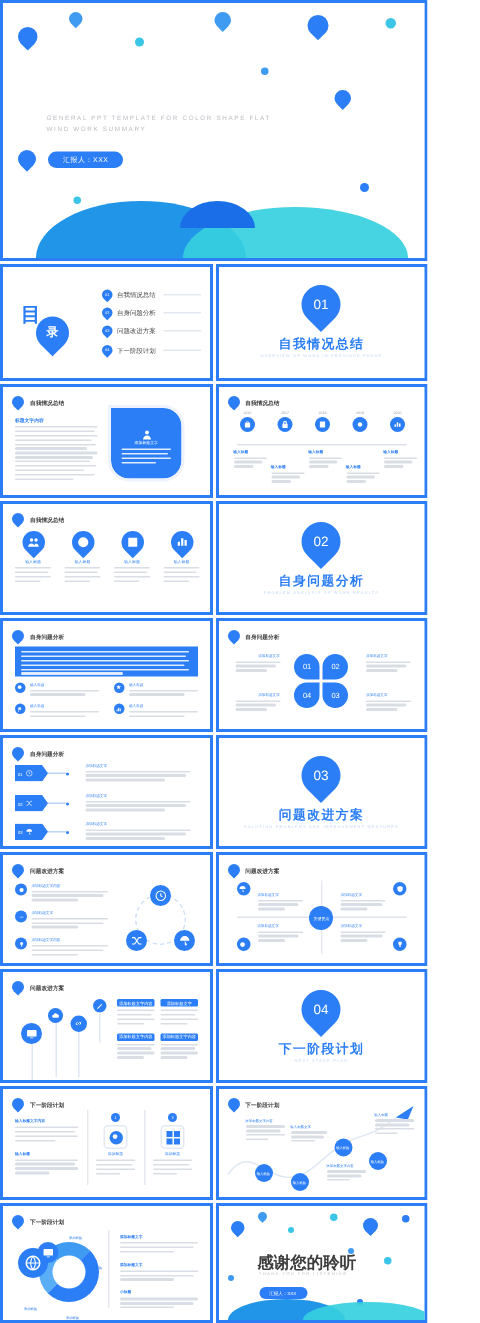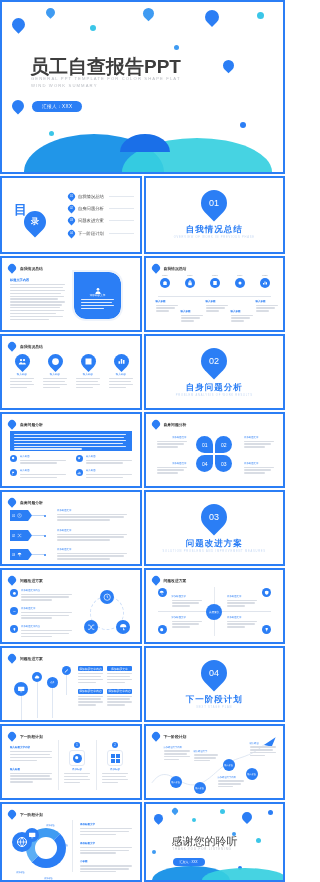--- a/index.html
+++ b/index.html
@@ -56,21 +56,21 @@
   .circ { border-radius:50%; }
   .drop-ic { border-radius:50% 50% 50% 0; transform:rotate(-45deg); }
   .drop-ic > * { transform:rotate(45deg); }
 
   .vline { position:absolute; background:#e6eaf0; }
   .hline { position:absolute; background:#dfe4ec; }
 
   .pill { background:#2b7ef5; color:#fff; font-size:2.8px; display:flex; align-items:center; justify-content:center; border-radius:1px; }
   .bluebox { background:#2b7ef5; color:#fff; }
 
-  .thanks-title { position:absolute; left:26px; top:30px; font-size:11px; font-weight:normal; color:#3d3d3d; }
+  .thanks-title { position:absolute; left:26px; top:30px; font-size:11px; font-weight:bold; color:#3d3d3d; }
   .thanks-sub { position:absolute; left:27px; top:43px; font-size:2.8px; color:#c2c6cc; letter-spacing:.9px; }
   .thanks-badge { position:absolute; left:27px; top:54px; background:#2b7ef5; color:#fff; font-size:3px; padding:2px 7px; border-radius:6px; }
 </style>
 </head>
 <body>
 
 <div class="deck">
 
   <div class="slide cover">
     <div class="cover-inner">
@@ -83,21 +83,20 @@
       <div class="dot" style="left:255px;top:10px;width:7px;height:7px;background:#3bc6e8;"></div>
       <div class="drop" style="left:221px;top:58px;width:11px;height:11px;background:#2b7ef5;"></div>
       <div class="drop" style="left:10px;top:98px;width:12px;height:12px;background:#2b7ef5;"></div>
       <div class="dot" style="left:47px;top:129px;width:5px;height:5px;background:#3bc6e8;"></div>
       <div class="dot" style="left:238px;top:120px;width:6px;height:6px;background:#2b7ef5;"></div>
 
       <div class="hill" style="left:22px;bottom:0;width:140px;height:38px;background:#2196e8;"></div>
       <div class="hill" style="left:120px;bottom:0;width:150px;height:34px;background:#36cfe0;opacity:.92;"></div>
       <div class="hill" style="left:118px;bottom:20px;width:50px;height:18px;background:#1a6fe8;"></div>
 
-      <div class="cover-title">员工自查报告PPT</div>
       <div class="cover-sub">GENERAL PPT TEMPLATE FOR COLOR SHAPE FLAT WIND WORK SUMMARY</div>
       <div class="cover-badge">汇报人：XXX</div>
     </div>
   </div>
 
   <div class="row">
     <div class="slide half" style="height:78px;">
       <div class="toc-mu">目</div>
       <div class="toc-drop">
           <span>录</span>

